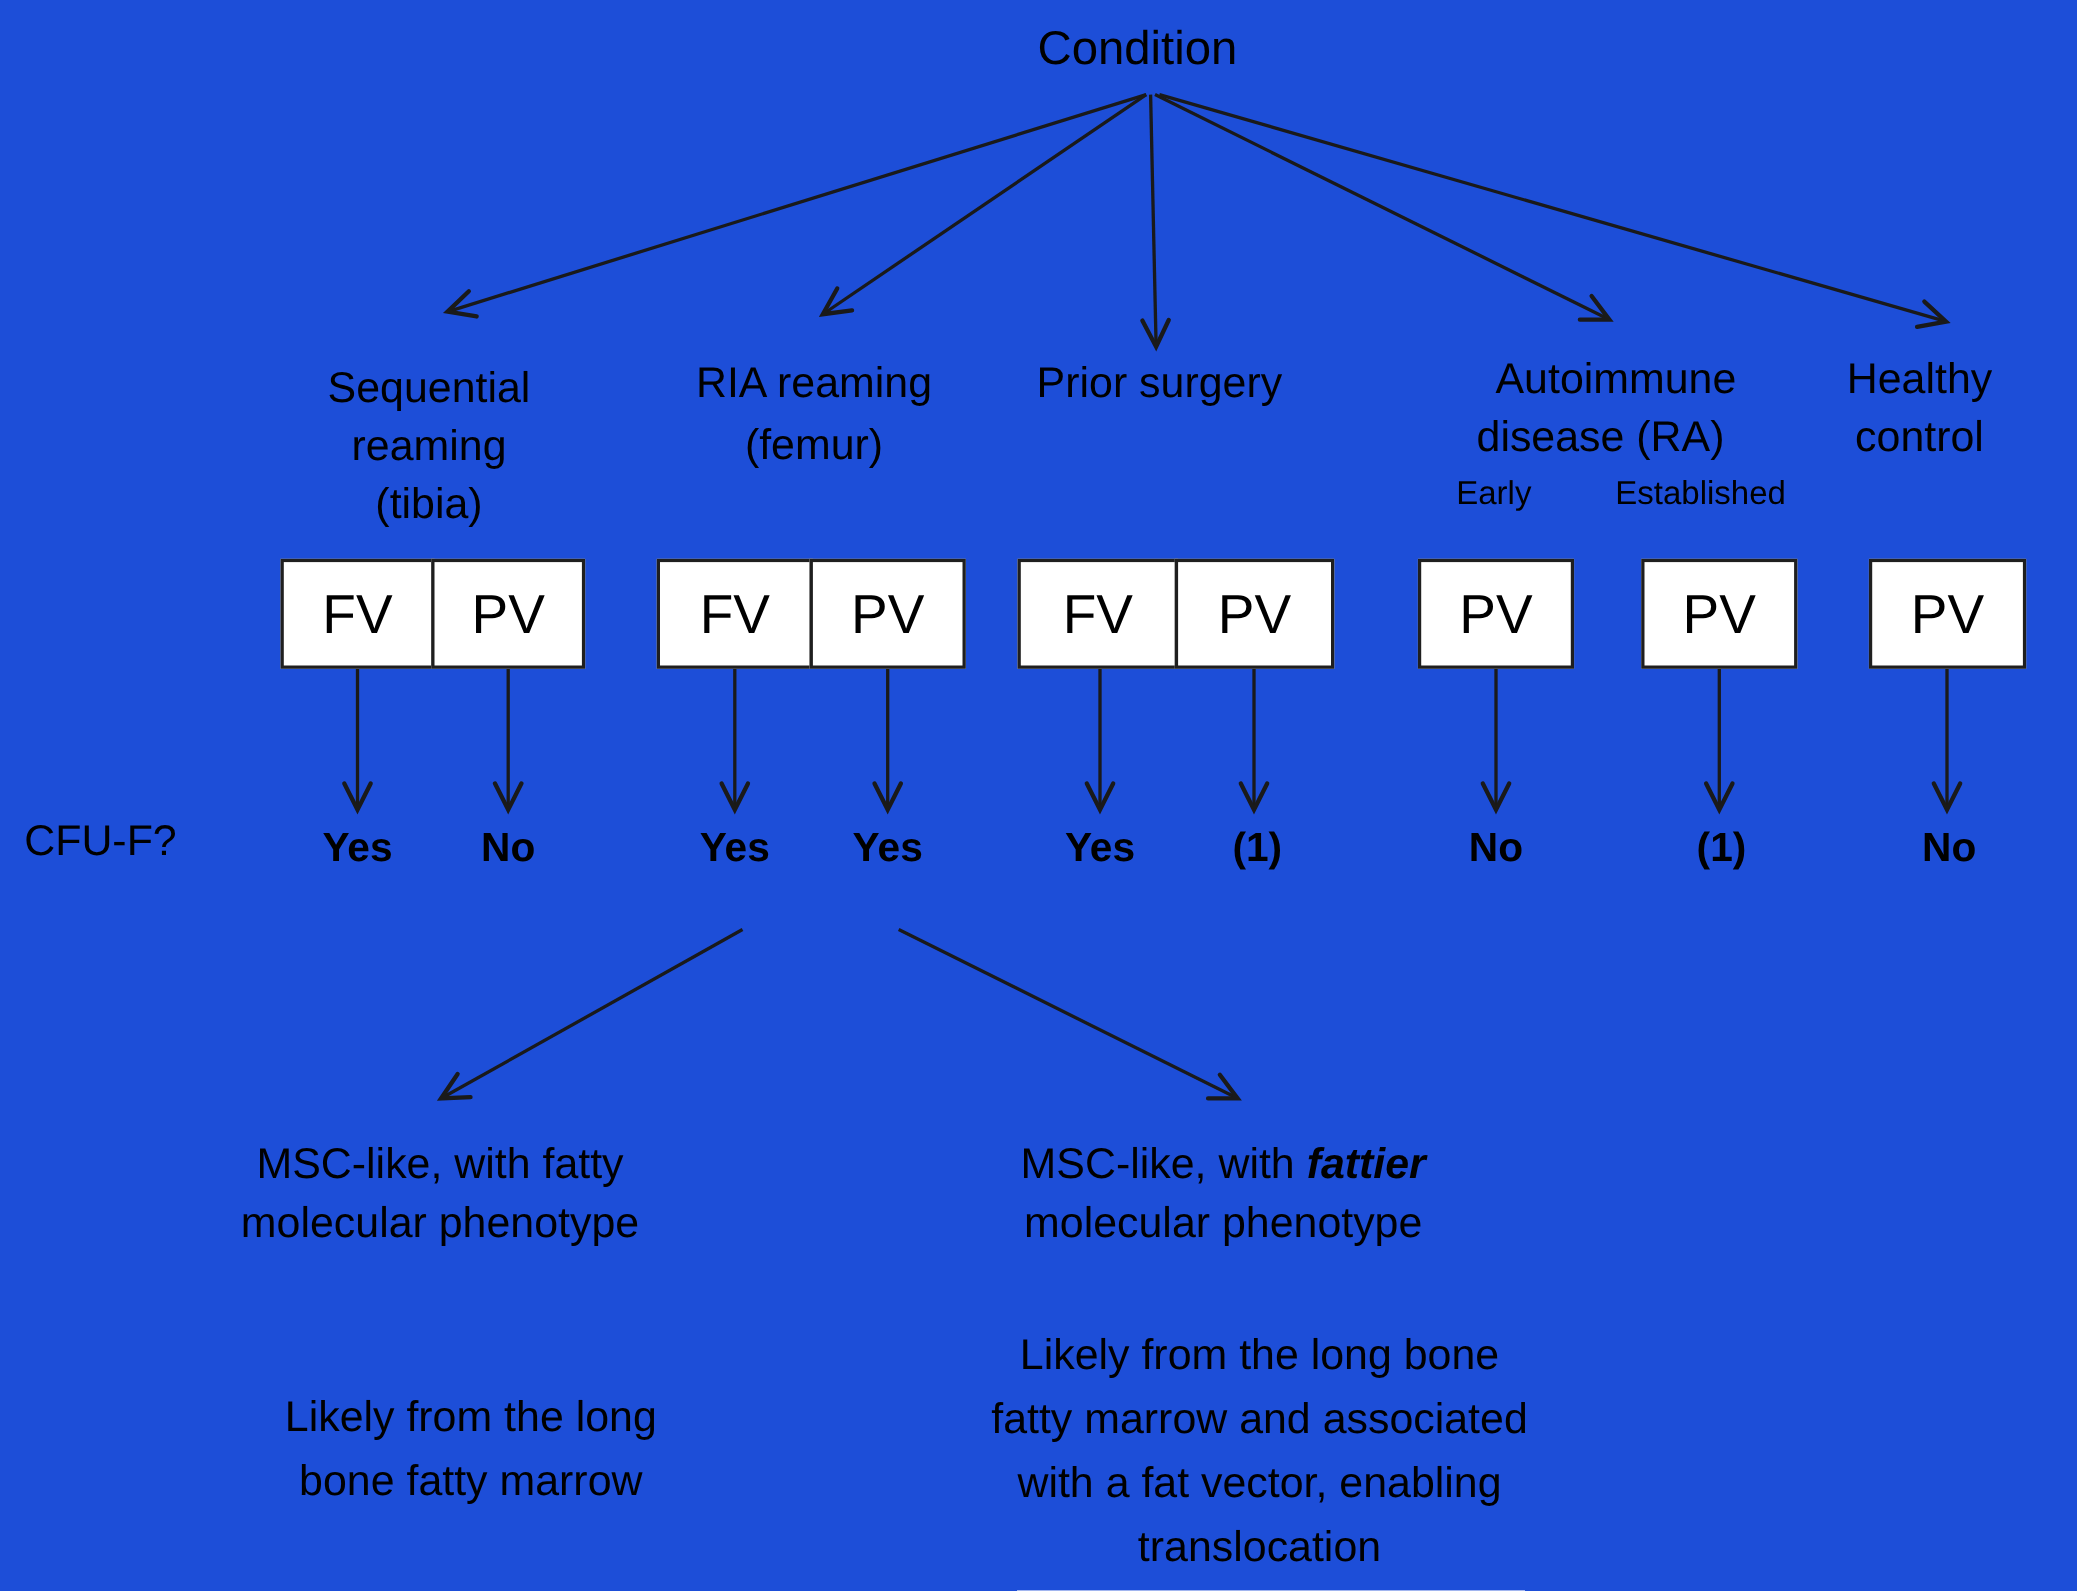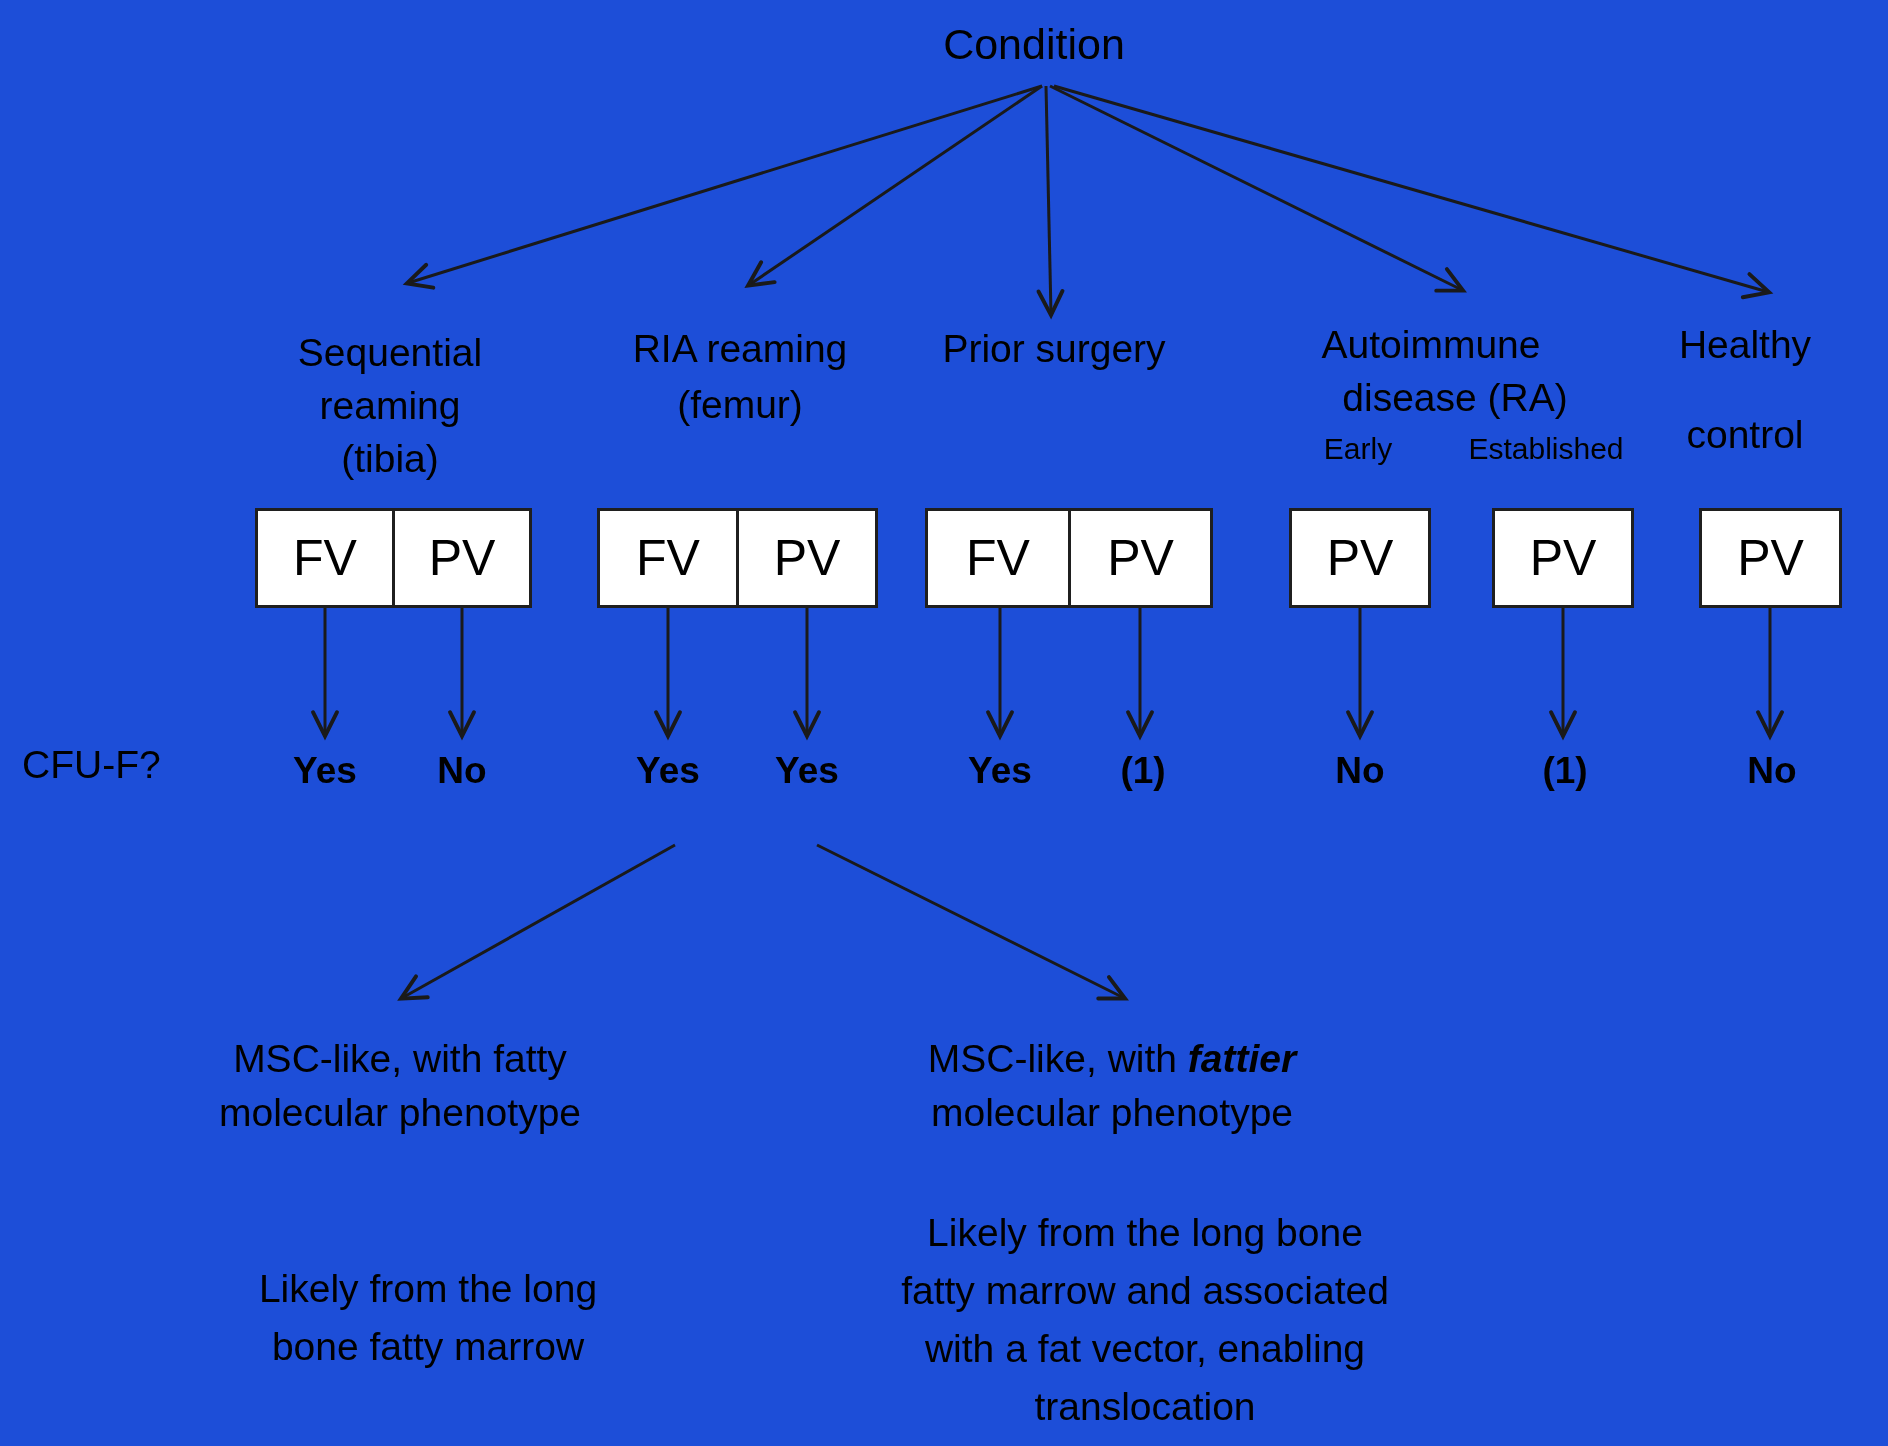--- a/index.html
+++ b/index.html
@@ -84,29 +84,29 @@
   <div>
     <div class="txt" style="left:740px; top:322px;">RIA reaming</div>
     <div class="txt" style="left:740px; top:378px;">(femur)</div>
   </div>
 
   <div>
     <div class="txt" style="left:1054px; top:322px;">Prior surgery</div>
   </div>
 
   <div>
-    <div class="txt" style="left:1431px; top:318px;text-align:center;">Autoimmune</div>
+    <div class="txt" style="left:1469px; top:318px;text-align:center;">Autoimmune</div>
     <div class="txt" style="left:1455px; top:371px;">disease (RA)</div>
     <div class="txt sub-label" style="left:1358px; top:430px;">Early</div>
     <div class="txt sub-label" style="left:1546px; top:430px;">Established</div>
   </div>
 
   <div>
     <div class="txt" style="left:1745px; top:318px;">Healthy</div>
-    <div class="txt" style="left:1745px; top:371px;margin-top:37px;">control</div>
+    <div class="txt" style="left:1745px; top:371px;">control</div>
   </div>
 
   <div class="node-box" style="left:255px; width:140px;">FV</div>
   <div class="node-box" style="left:392px; width:140px;">PV</div>
 
   <div class="node-box" style="left:597px; width:142px;">FV</div>
   <div class="node-box" style="left:736px; width:142px;">PV</div>
 
   <div class="node-box" style="left:925px; width:146px;">FV</div>
   <div class="node-box" style="left:1068px; width:145px;">PV</div>

